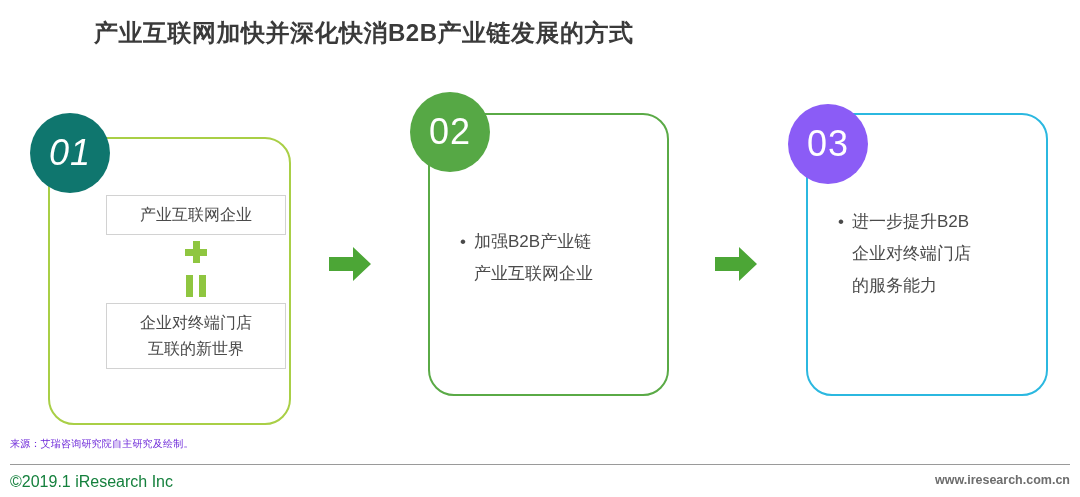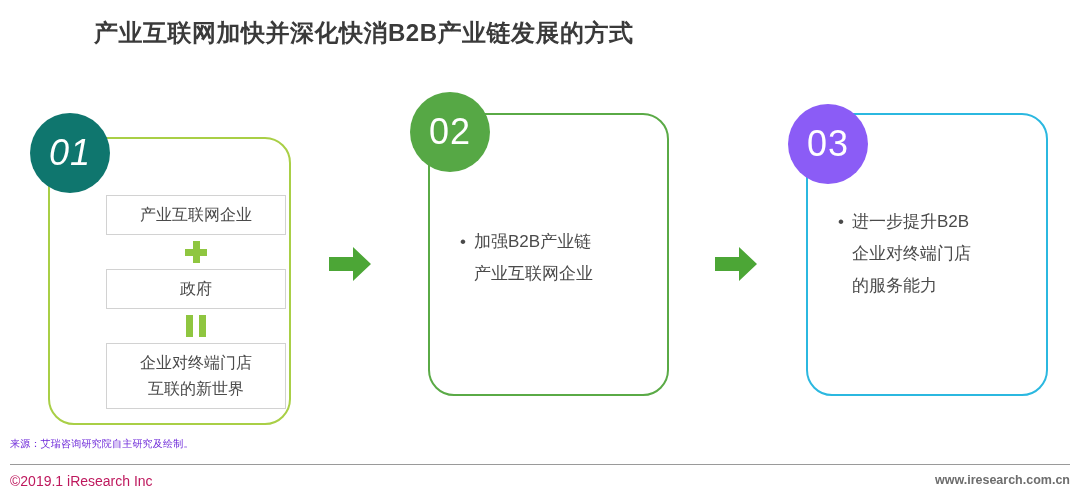--- a/index.html
+++ b/index.html
@@ -175,22 +175,22 @@
     left: 10px;
     top: 464px;
     width: 1060px;
     height: 1px;
     background: #9a9a9a;
   }
   .copyright {
     position: absolute;
     left: 10px;
     top: 473px;
-    font-size: 14px;
-    color: #be185d;
+    font-size: 16px;
+    color: #15803d;
   }
   .website {
     position: absolute;
     right: 10px;
     top: 473px;
     font-size: 12.5px;
     color: #6d6d6d;
     font-weight: bold;
   }
 </style>
@@ -198,21 +198,20 @@
 <body>
 
 <div class="title">产业互联网加快并深化快消B2B产业链发展的方式</div>
 
 <div class="card card-1">
   <div class="stack">
     <div class="stack-box">产业互联网企业</div>
     <div class="op">
       <div class="op-plus"></div>
     </div>
-    <div class="stack-box">政府</div>
     <div class="op">
       <div class="op-eq">
           <span></span>
           <span></span>
         </div>
     </div>
     <div class="stack-box" style="white-space:pre-line">企业对终端门店
 互联的新世界</div>
   </div>
 </div>

